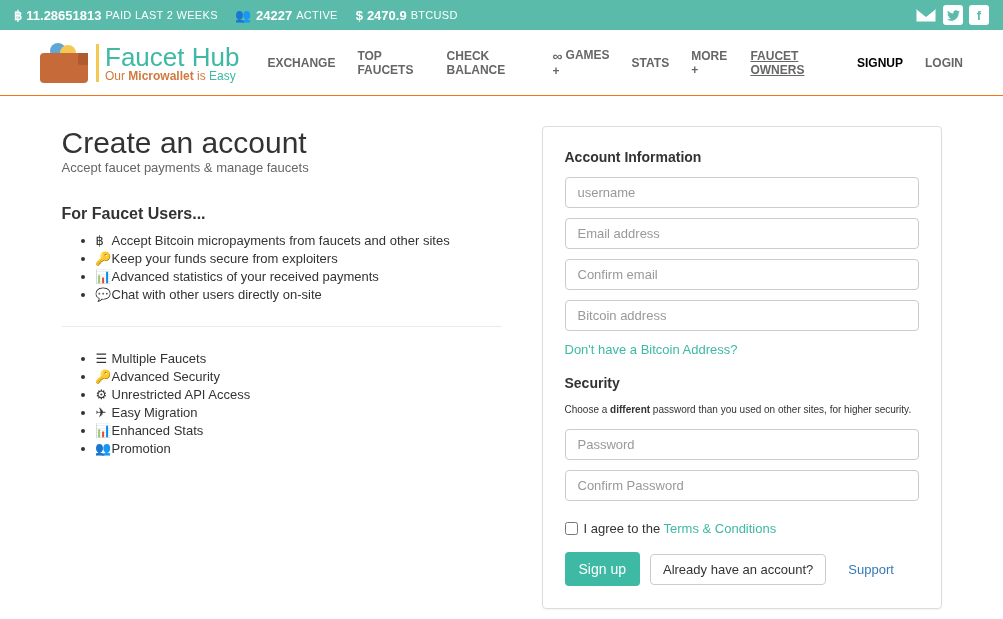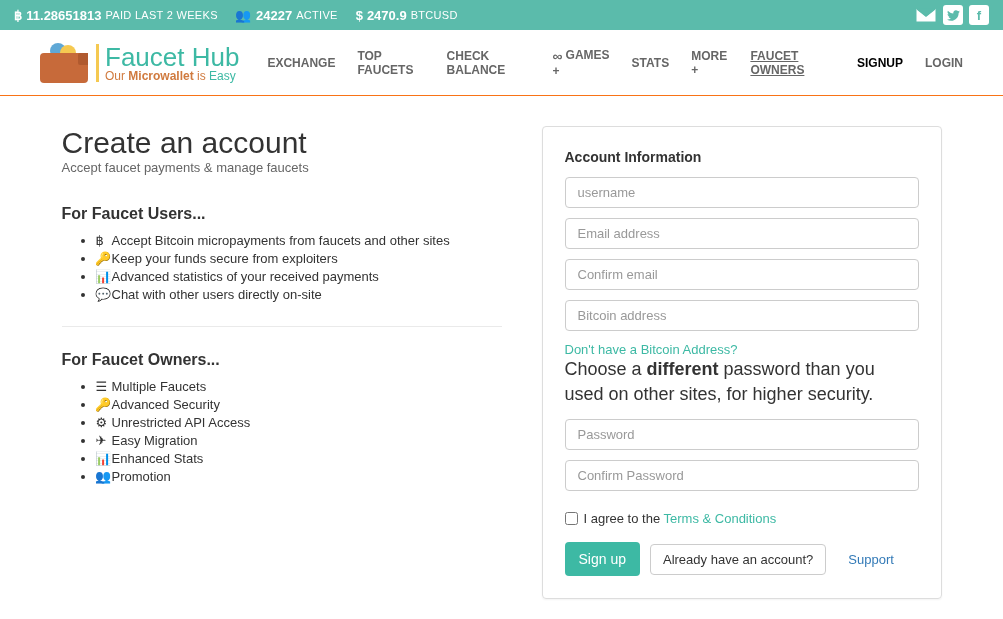--- a/index.html
+++ b/index.html
@@ -38,21 +38,21 @@
 ul.feature{list-style:disc;padding-left:34px;margin-bottom:14px}
 ul.feature li{margin:3px 0;font-size:13px;color:#333}
 ul.feature li .ic{display:inline-block;width:14px;margin-right:2px;color:#333}
 hr{border:none;border-top:1px solid #eaeaea;margin:24px 0}
 .section-h{font-weight:bold;font-size:14px;margin-bottom:12px;margin-top:6px}
 .section-h:first-child{margin-top:0}
 input.fc{width:100%;padding:7px 12px;border:1px solid #ccc;border-radius:4px;font-size:13px;margin-bottom:10px;color:#555}
 input.fc::placeholder{color:#999}
 .link{color:#3db9a4;text-decoration:none;font-size:13px;cursor:pointer}
 .link2{color:#337ab7;text-decoration:none;font-size:13px;cursor:pointer;margin-left:12px}
-.help{font-size:18px;color:#333;margin-bottom:12px;line-height:1.4}
+.help{font-size:10px;color:#333;margin-bottom:12px;line-height:1.4}
 .chk-row{display:flex;align-items:center;gap:6px;font-size:13px;margin:10px 0 16px}
 .btn-row{display:flex;align-items:center;gap:10px}
 .btn-primary{background:#3db9a4;color:#fff;border:none;padding:9px 14px;border-radius:4px;font-size:14px;cursor:pointer}
 .btn-default{background:#fff;border:1px solid #ccc;color:#333;padding:7px 12px;border-radius:4px;font-size:13px;cursor:pointer}
 </style>
 </head>
 <body>
 
 <div class="topbar">
   <div class="topbar-left">
@@ -124,40 +124,40 @@
     <h3>For Faucet Users...</h3>
     <ul class="feature">
       <li><span class="ic">฿</span><span>Accept Bitcoin micropayments from faucets and other sites</span></li>
       <li><span class="ic">🔑</span><span>Keep your funds secure from exploiters</span></li>
       <li><span class="ic">📊</span><span>Advanced statistics of your received payments</span></li>
       <li><span class="ic">💬</span><span>Chat with other users directly on-site</span></li>
     </ul>
 
     <hr>
 
-    <h3>For Faucet Owners...</h3>
     <ul class="feature">
       <li><span class="ic">☰</span><span>Multiple Faucets</span></li>
       <li><span class="ic">🔑</span><span>Advanced Security</span></li>
       <li><span class="ic">⚙</span><span>Unrestricted API Access</span></li>
       <li><span class="ic">✈</span><span>Easy Migration</span></li>
       <li><span class="ic">📊</span><span>Enhanced Stats</span></li>
       <li><span class="ic">👥</span><span>Promotion</span></li>
     </ul>
   </div>
 
   <div class="right-col">
     <div class="section-h">Account Information</div>
     <input class="fc" placeholder="username" style="">
     <input class="fc" placeholder="Email address" style="">
     <input class="fc" placeholder="Confirm email" style="">
 
     <input class="fc" placeholder="Bitcoin address" style="">
     <a class="link">Don't have a Bitcoin Address?</a>
 
+    <div class="section-h" style="margin-top:18px">Security</div>
     <div class="help">
       <span>Choose a </span><b>different</b><span> password than you used on other sites, for higher security.</span>
     </div>
     <input type="password" class="fc" placeholder="Password" style="">
     <input type="password" class="fc" placeholder="Confirm Password" style="">
 
     <div class="chk-row">
       <input type="checkbox" style="">
       <span><span>I agree to the </span><a class="link">Terms &amp; Conditions</a></span>
     </div>

